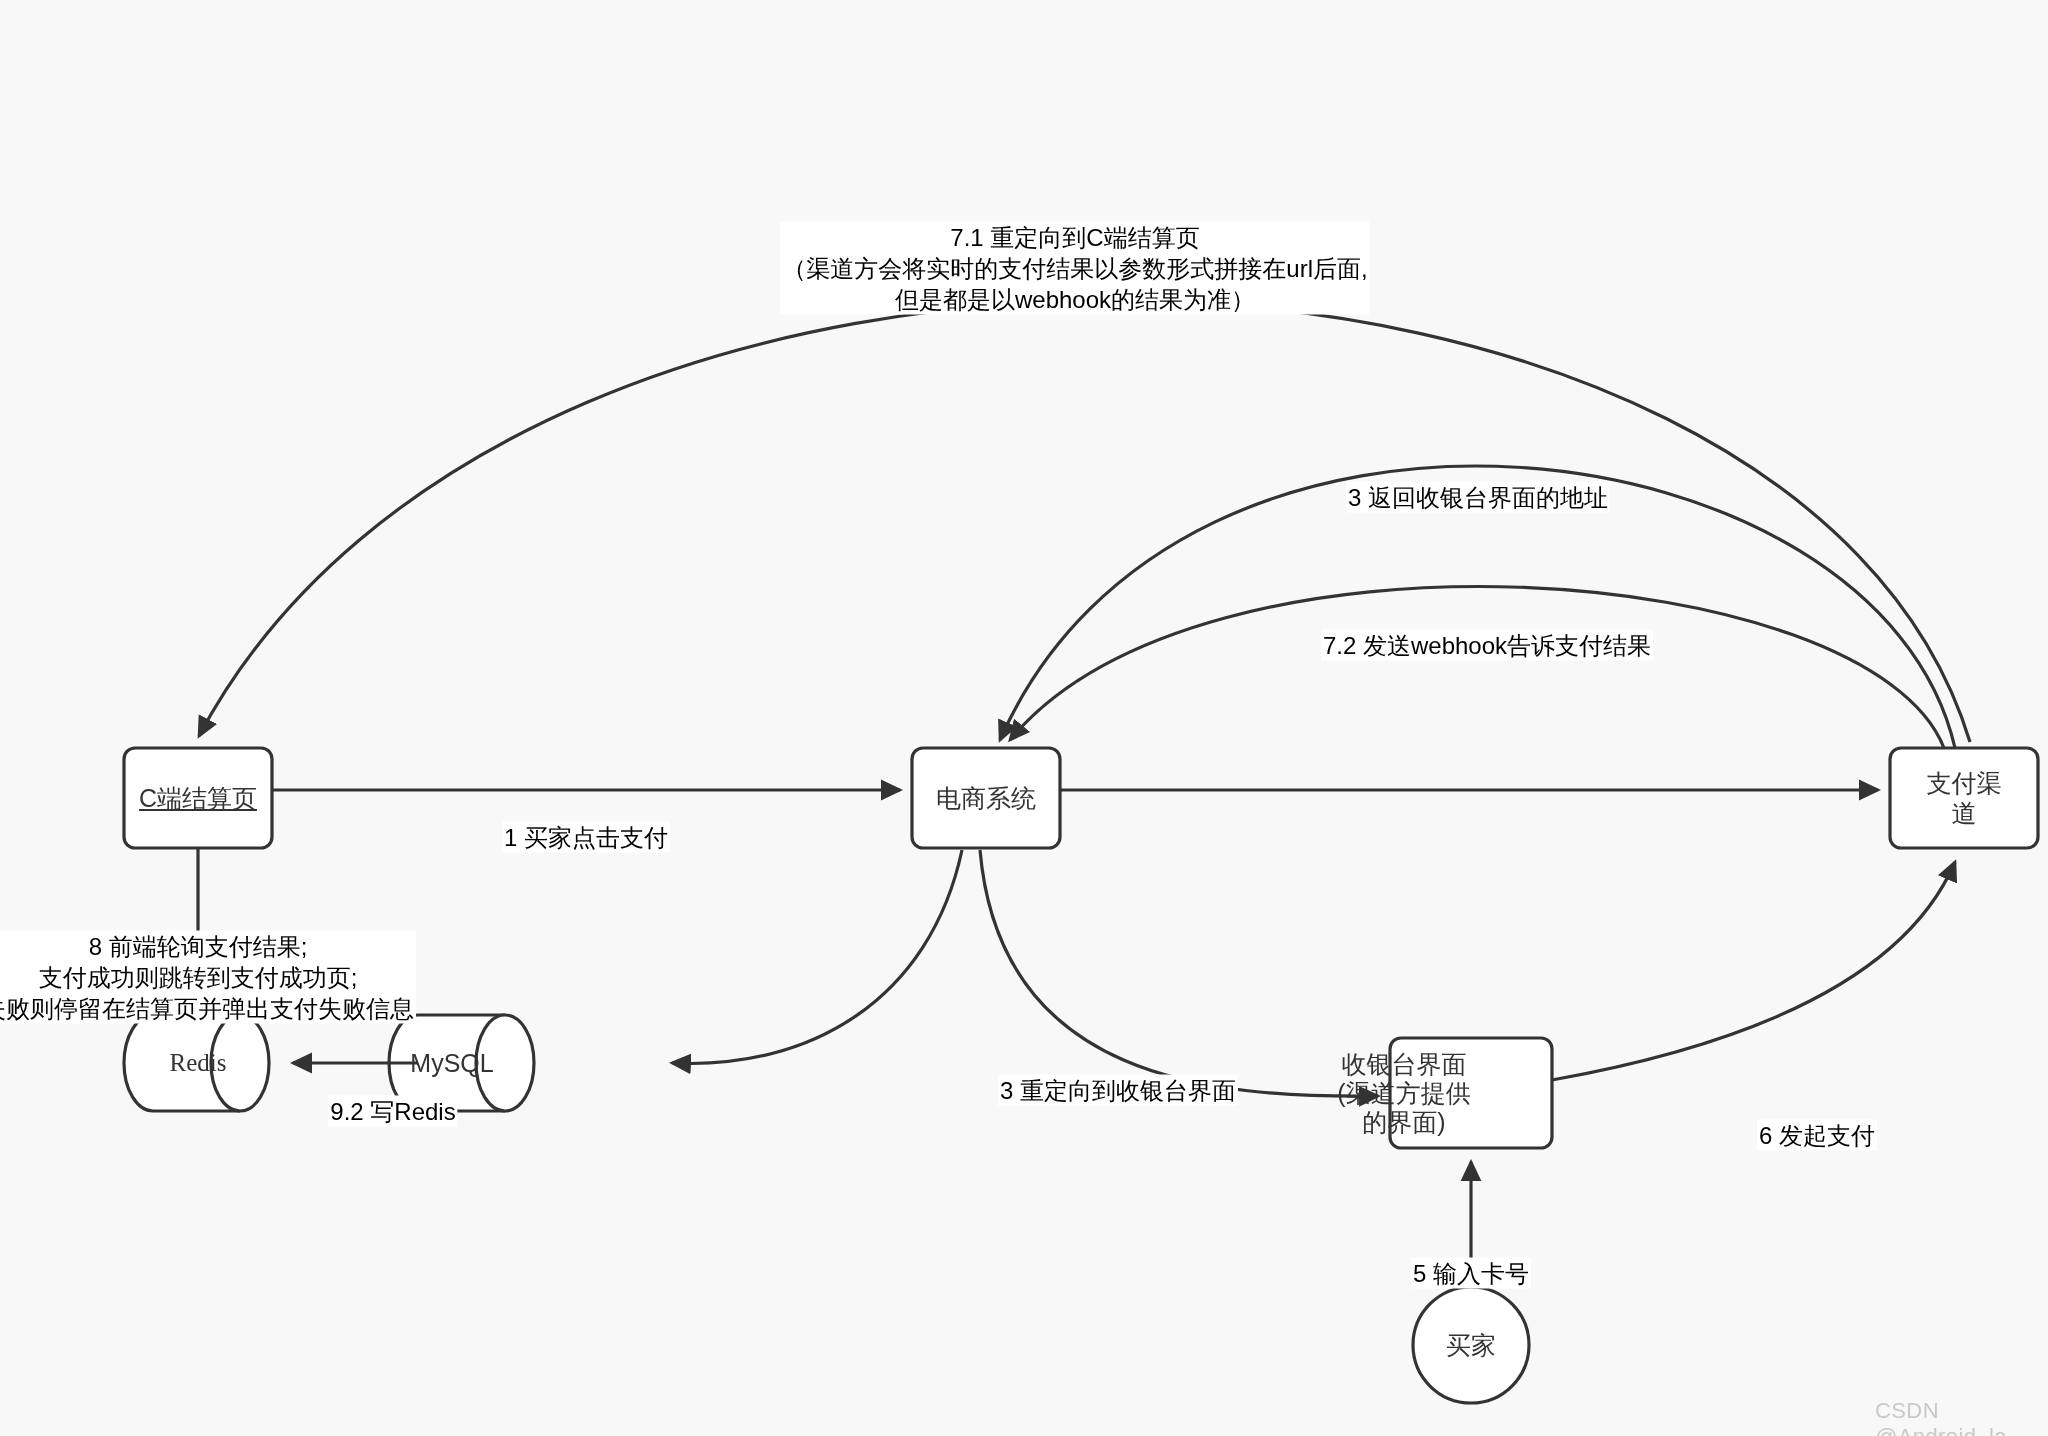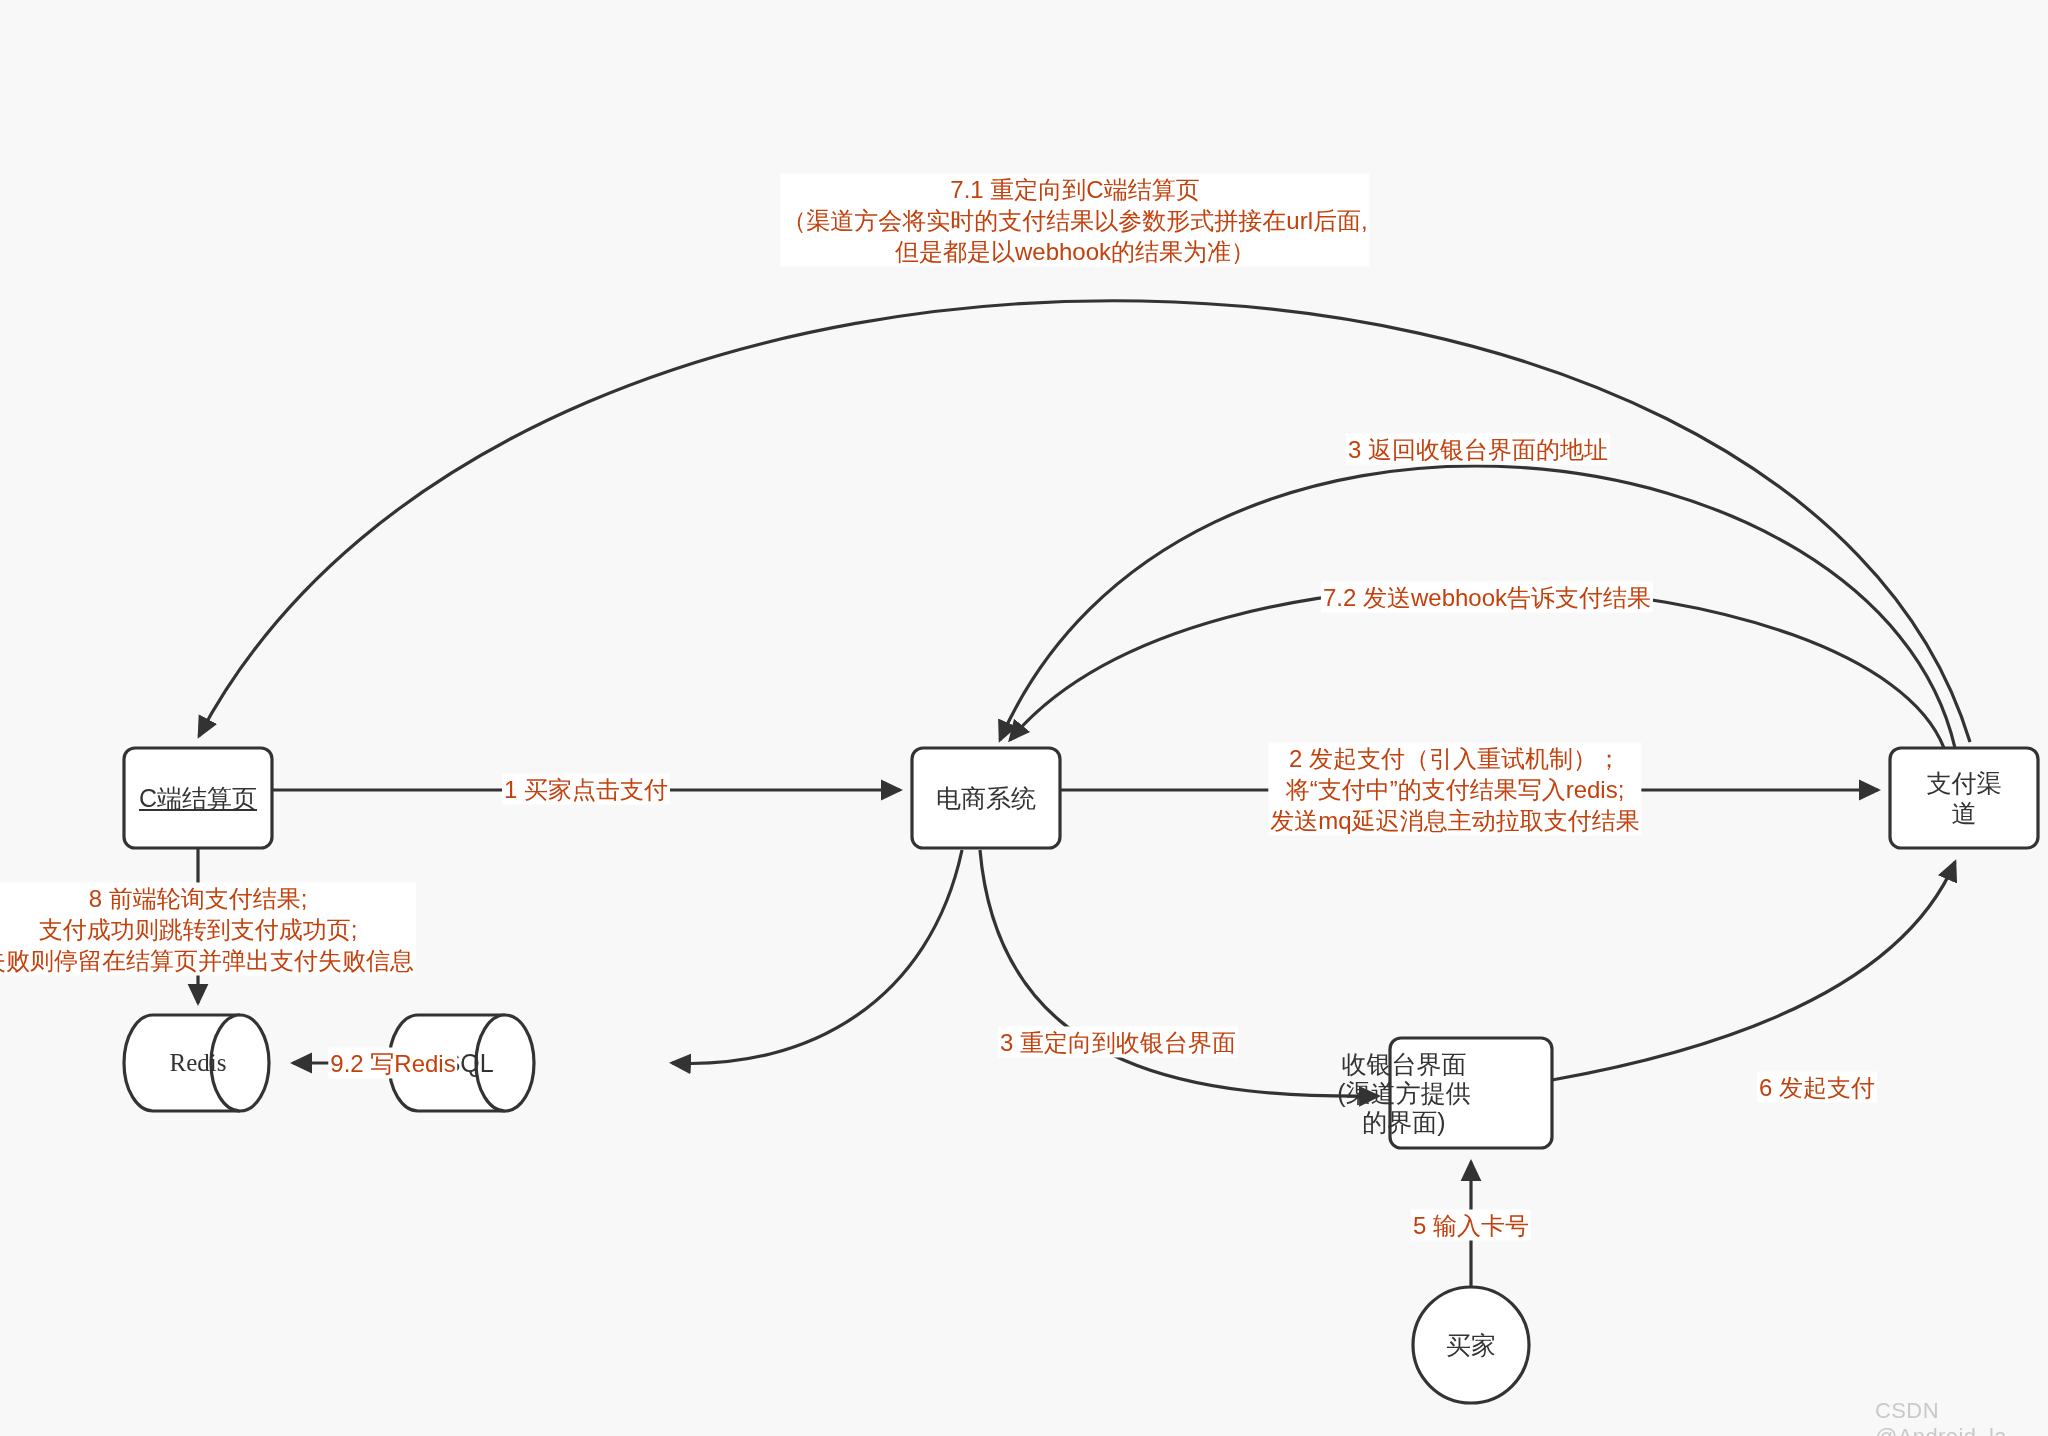--- a/index.html
+++ b/index.html
@@ -45,27 +45,28 @@
     color: #333333;
     font-size: 25px;
     line-height: 30px;
     white-space: pre-line;
     pointer-events: none;
     font-family: "Liberation Sans", "DejaVu Sans", sans-serif;
   }
   .edge-label {
     position: absolute;
     text-align: center;
-    color: #c2410c;
+    color: #000000;
     font-size: 24px;
     line-height: 31px;
     white-space: pre-line;
     background: #ffffff;
     padding: 0 2px;
     font-family: "Liberation Sans", "DejaVu Sans", sans-serif;
+    margin-top: 48px;
   }
   .watermark {
     position: absolute;
     color: #c9c9c9;
     font-size: 22px;
     font-family: "Liberation Sans", "DejaVu Sans", sans-serif;
     letter-spacing: 0.4px;
   }
   .ctr {
     transform: translate(-50%, -50%);
@@ -159,23 +160,20 @@
   <div class="node-label ctr" style="left:1404px; top:1093px; line-height:29px;">收银台界面
 (渠道方提供
 的界面)</div>
 
   <div class="node-label ctr" style="left:1964px; top:798px;">支付渠道</div>
 
   <div class="node-label ctr" style="left:1471px; top:1345px;">买家</div>
 
   <div class="edge-label ctr" style="left:586px; top:789px;">1 买家点击支付</div>
 
-  <div class="edge-label ctr" style="left:1455px; top:789px;">2 发起支付（引入重试机制）；
-将“支付中”的支付结果写入redis;
-发送mq延迟消息主动拉取支付结果</div>
 
   <div class="edge-label ctr" style="left:1478px; top:449px;">3 返回收银台界面的地址</div>
 
   <div class="edge-label ctr" style="left:1118px; top:1042px;">3 重定向到收银台界面</div>
 
   <div class="edge-label ctr" style="left:1471px; top:1225px;text-align:center;">5 输入卡号</div>
 
   <div class="edge-label ctr" style="left:1817px; top:1087px;">6 发起支付</div>
 
   <div class="edge-label ctr" style="left:1075px; top:220px;">7.1 重定向到C端结算页

